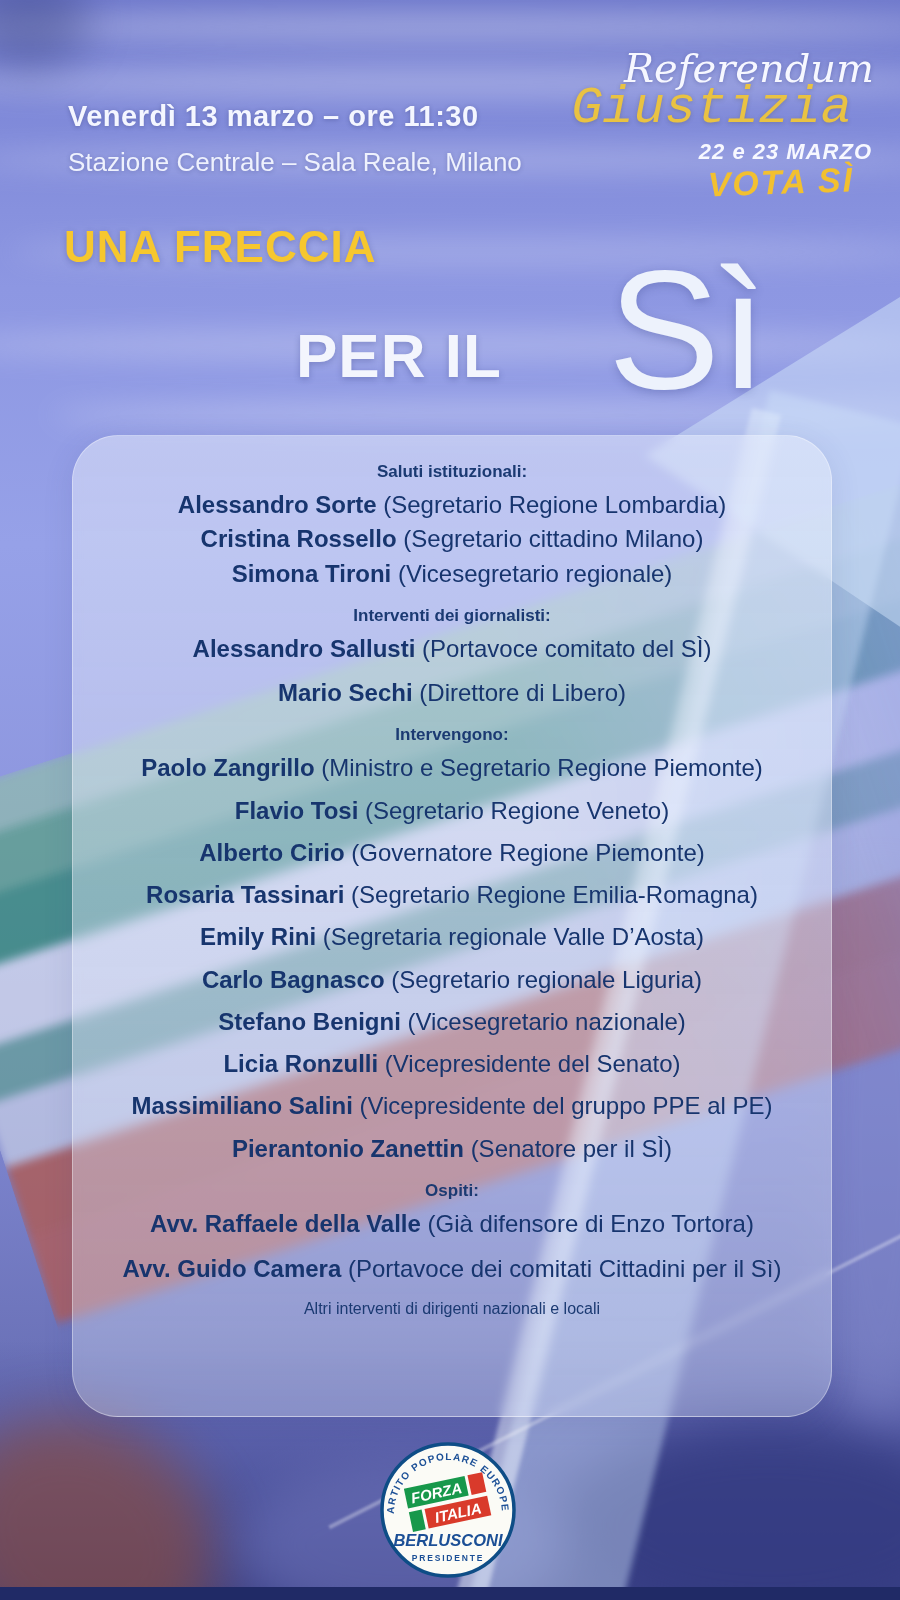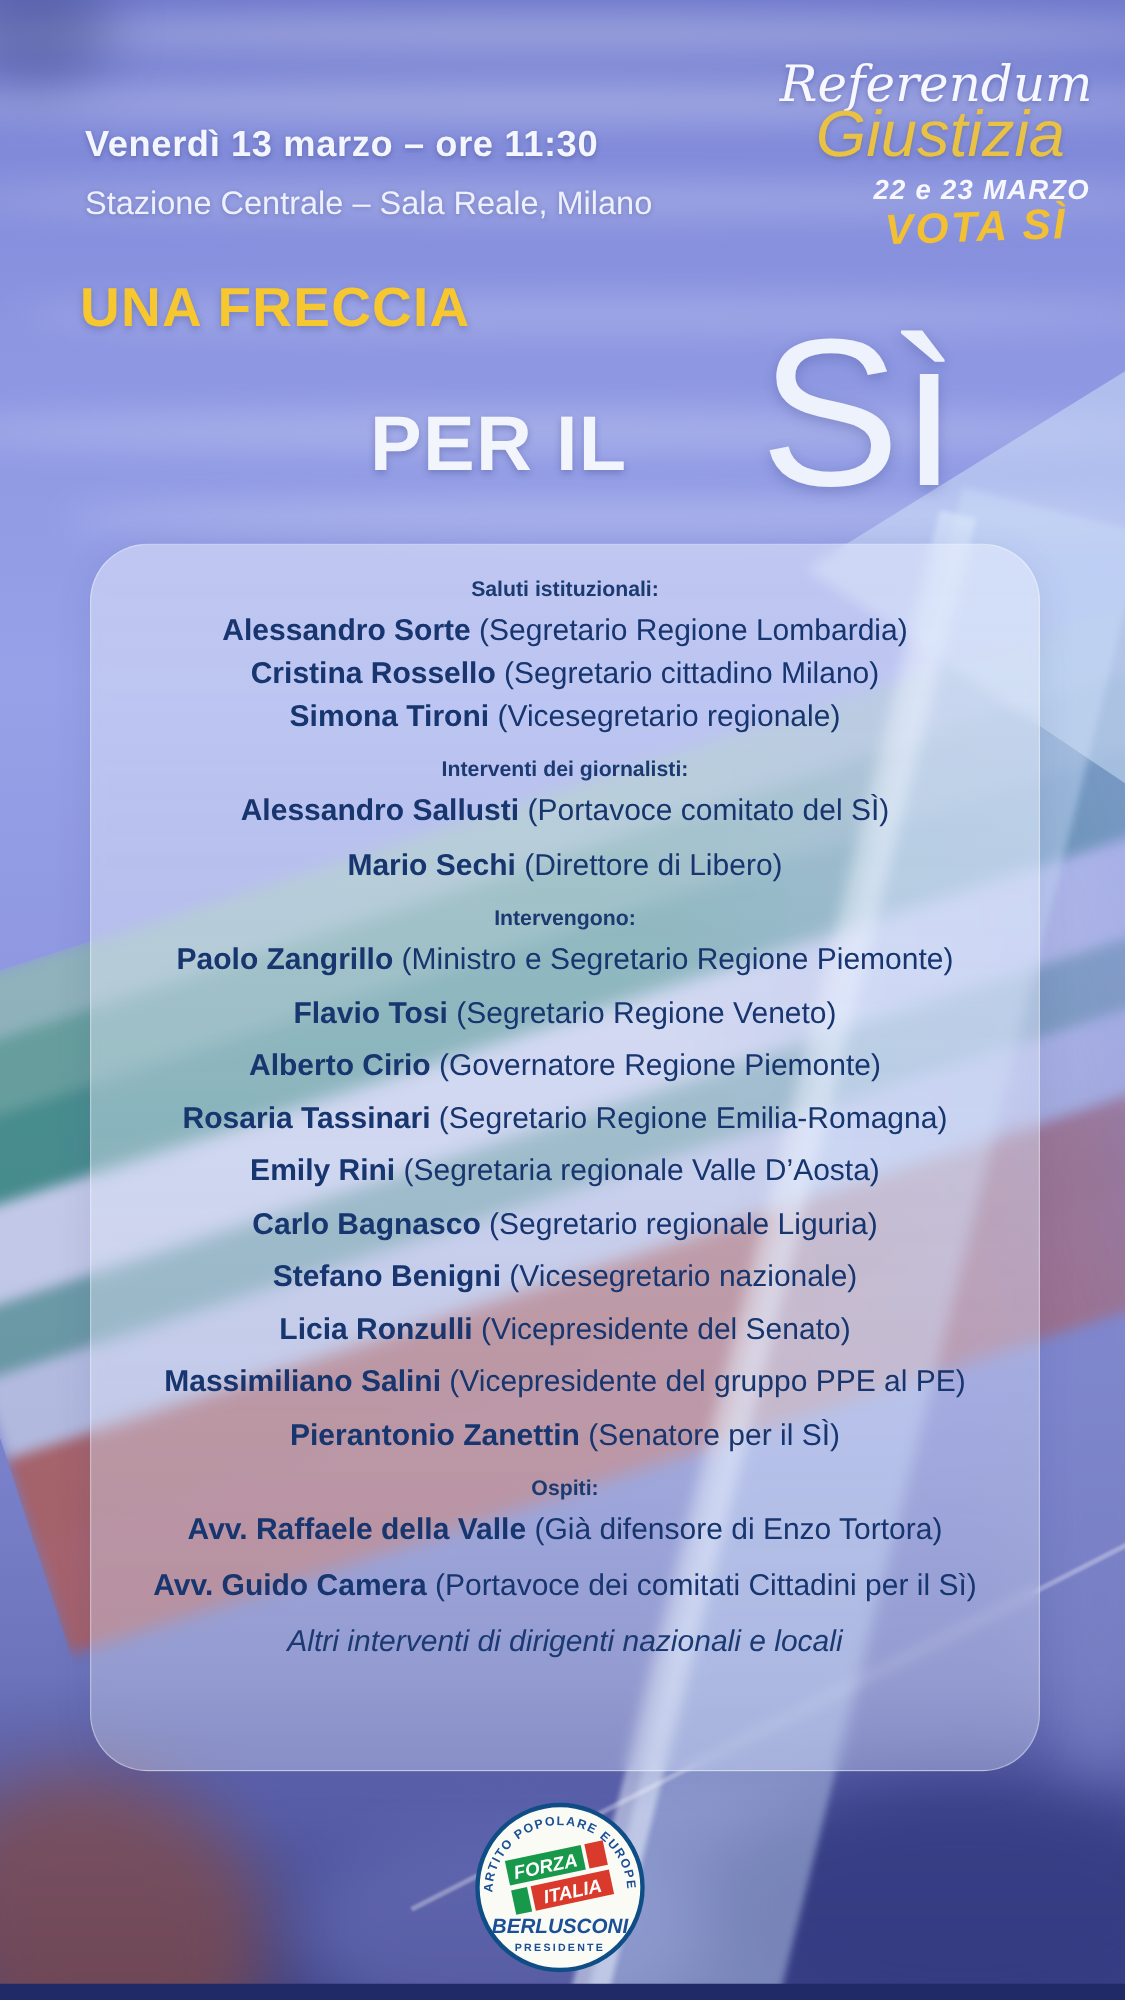--- a/index.html
+++ b/index.html
@@ -48,21 +48,21 @@
   .bottom-bar{left:0;top:1587px;width:900px;height:13px;background:#202a66;}
   
   .date-line{left:68px;top:100px;font-size:29px;font-weight:700;color:#f4f6ff;letter-spacing:.5px;
     text-shadow:0 1px 4px rgba(40,48,110,.35);}
   .venue-line{left:68px;top:147px;font-size:26px;font-weight:400;color:#eef1fd;
     text-shadow:0 1px 4px rgba(40,48,110,.3);text-align:right;}
   
   .badge{left:560px;top:48px;width:320px;text-align:right;}
   .badge .ref{font-family:"DejaVu Serif","Liberation Serif",serif;font-style:italic;font-size:40px;
     color:#f6f7ff;padding-right:6px;line-height:1.0;text-shadow:0 1px 4px rgba(40,48,110,.3);}
-  .badge .gius{font-family:Liberation Sans, sans-serif;font-style:italic;font-size:52px;
+  .badge .gius{font-family:Liberation Mono, monospace;font-style:italic;font-size:52px;
     color:#e9c243;line-height:.95;padding-right:28px;margin-top:-4px;text-shadow:0 1px 4px rgba(60,60,40,.25);}
   .badge .dates{font-size:22px;font-weight:700;font-style:italic;color:#f7f8ff;letter-spacing:1px;
     padding-right:8px;margin-top:6px;}
   .badge .vota{font-size:34px;font-weight:700;font-style:italic;color:#f2c030;letter-spacing:2px;
     padding-right:26px;margin-top:0;transform:rotate(-2deg);}
   
   .title1{left:64px;top:222px;font-size:44px;font-weight:700;color:#f6c72e;letter-spacing:1px;
     text-shadow:0 2px 6px rgba(40,50,120,.3);}
   .title2{left:296px;top:320px;font-size:62px;font-weight:700;color:#f3f5fd;letter-spacing:1px;
     text-shadow:0 2px 6px rgba(40,50,120,.3);}
@@ -76,21 +76,21 @@
     box-shadow:0 6px 30px rgba(50,60,130,.12);}
   .program{position:absolute;inset:0;padding:26px 14px 20px;text-align:center;color:#17356e;overflow:hidden;}
   .sec-heading{font-size:17px;font-weight:700;margin:18px 0 8px;color:#1b3a72;}
   .program .sec:first-child .sec-heading{margin-top:0;}
   .item{font-size:24px;margin:0 0 13px;white-space:nowrap;line-height:1.22;}
   .item .nm{font-weight:700;}
   .item .rl{font-weight:400;}
   .sec-0 .item{margin-bottom:5px;}
   .sec-1 .item{margin-bottom:15px;}
   .sec-3 .item{margin-bottom:16px;}
-  .footnote{font-size:24px;font-style:italic;font-weight:500;margin-top:4px;color:#1b3a72;}
+  .footnote{font-size:16px;font-weight:500;margin-top:4px;color:#1b3a72;}
   
   .logo{left:378px;top:1440px;width:140px;height:140px;}
 </style>
 </head>
 <body>
 
 <div class="canvas">
 
   <div class="layer cloud c1"></div>
   <div class="layer cloud c2"></div>

